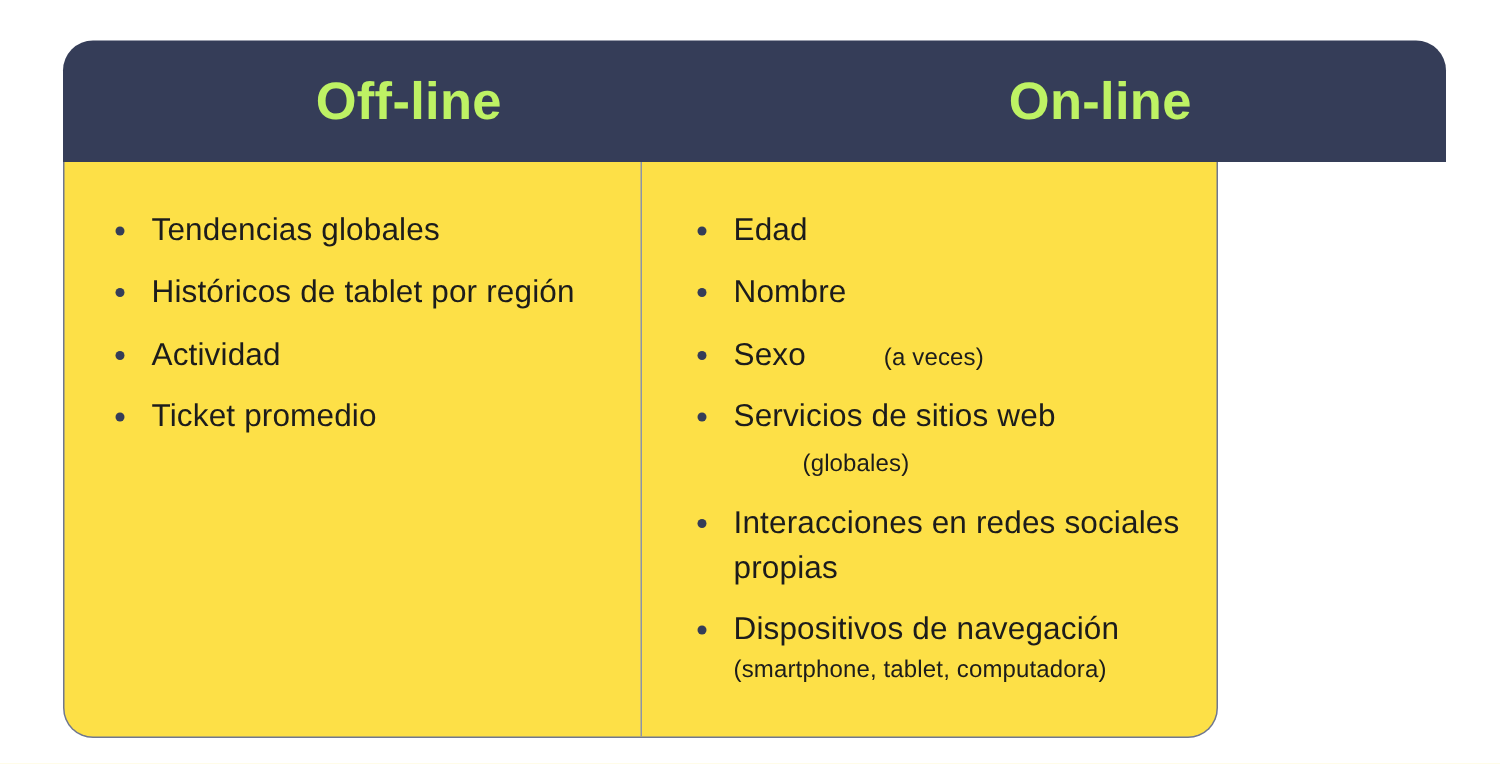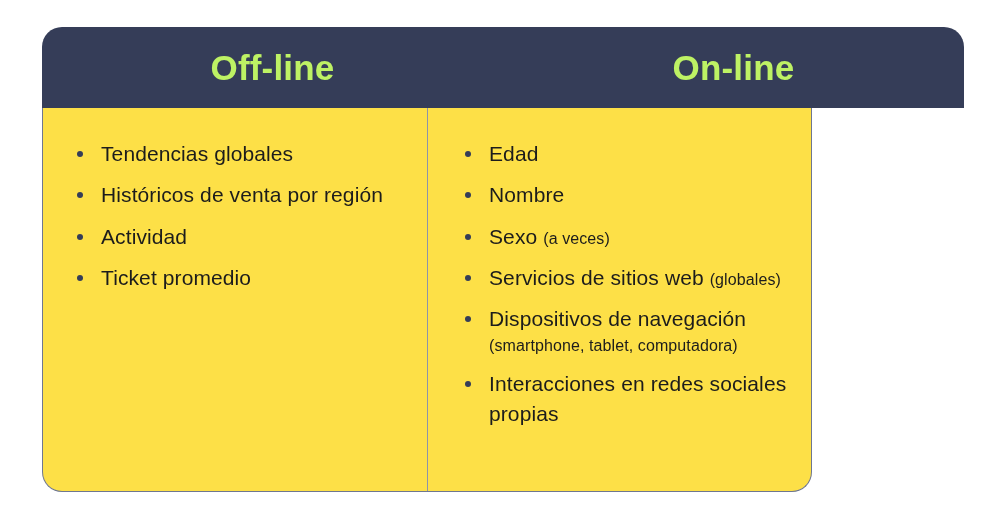--- a/index.html
+++ b/index.html
@@ -113,20 +113,21 @@
     top: 12px;
     width: 6px;
     height: 6px;
     border-radius: 50%;
     background: #353d58;
   }
   .note {
     font-size: 16px;
     color: #1c1c1c;
     letter-spacing: 0.1px;
+    margin-left: 46px;
   }
   .sub-line {
     display: block;
     font-size: 16px;
     color: #1c1c1c;
     margin-top: 1px;
     letter-spacing: 0.1px;
   }
 </style>
 </head>
@@ -146,21 +147,21 @@
     </div>
 
     <div class="card-body">
 
       <div class="body-col left">
         <ul class="bullets">
           <li>
             <span>Tendencias globales</span>
           </li>
           <li>
-            <span>Históricos de venta por región</span>
+            <span>Históricos de tablet por región</span>
           </li>
           <li>
             <span>Actividad</span>
           </li>
           <li>
             <span>Ticket promedio</span>
           </li>
         </ul>
       </div>
 
@@ -172,24 +173,24 @@
           <li>
             <span>Nombre</span>
           </li>
           <li>
             <span>Sexo </span><span class="note">(a veces)</span>
           </li>
           <li>
             <span>Servicios de sitios web </span><span class="note">(globales)</span>
           </li>
           <li>
+            <span>Interacciones en redes sociales propias</span>
+          </li>
+          <li>
             <span>Dispositivos de navegación</span>
             <span class="sub-line">(smartphone, tablet, computadora)</span>
-          </li>
-          <li>
-            <span>Interacciones en redes sociales propias</span>
           </li>
         </ul>
       </div>
 
     </div>
   </div>
 </div>
 
 </body></html>

